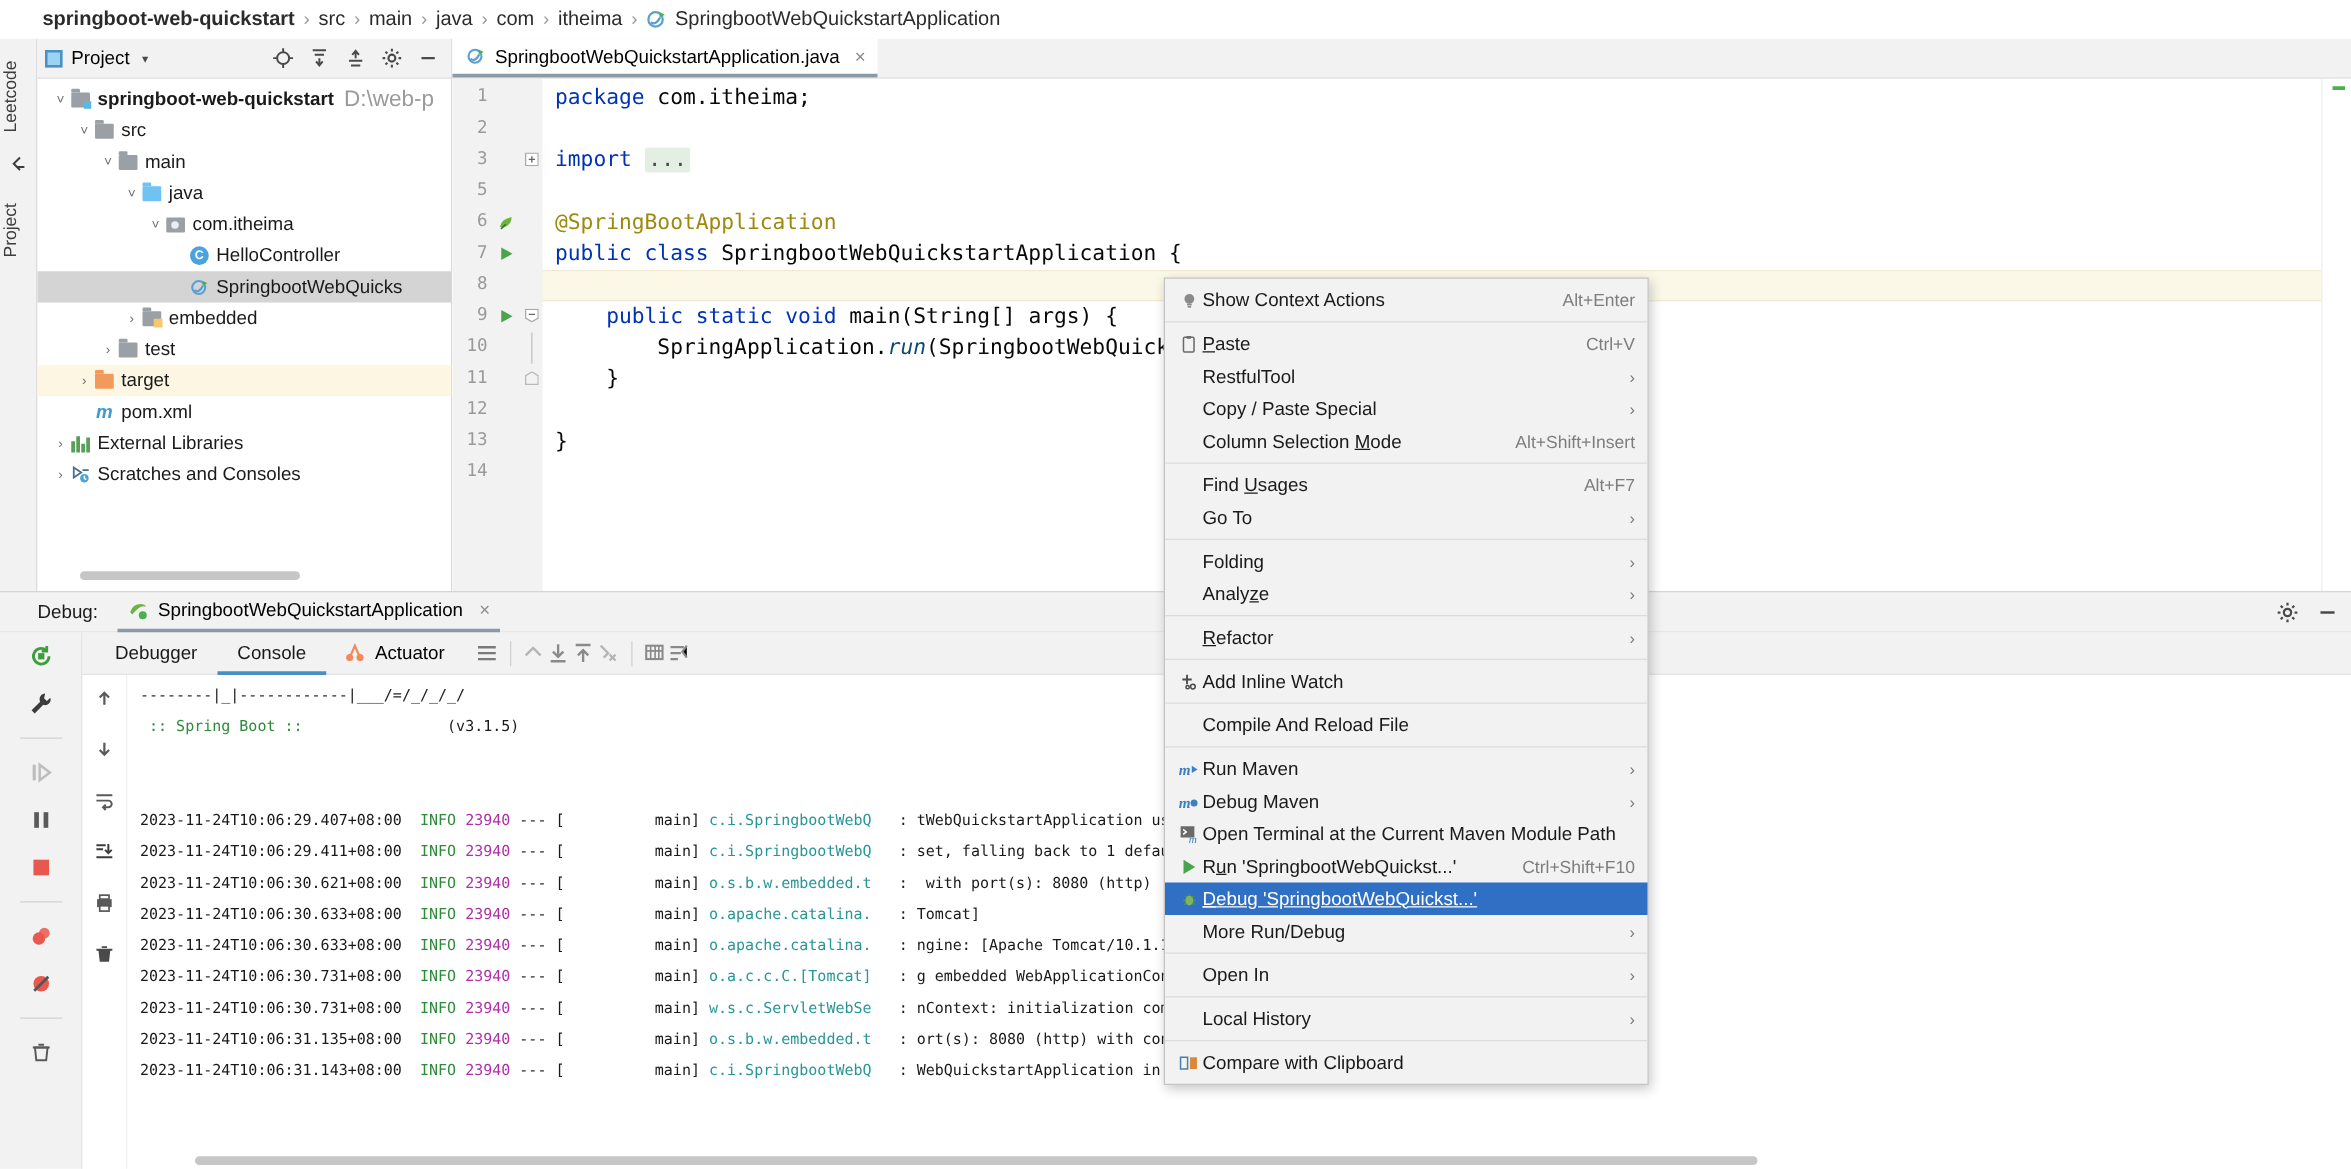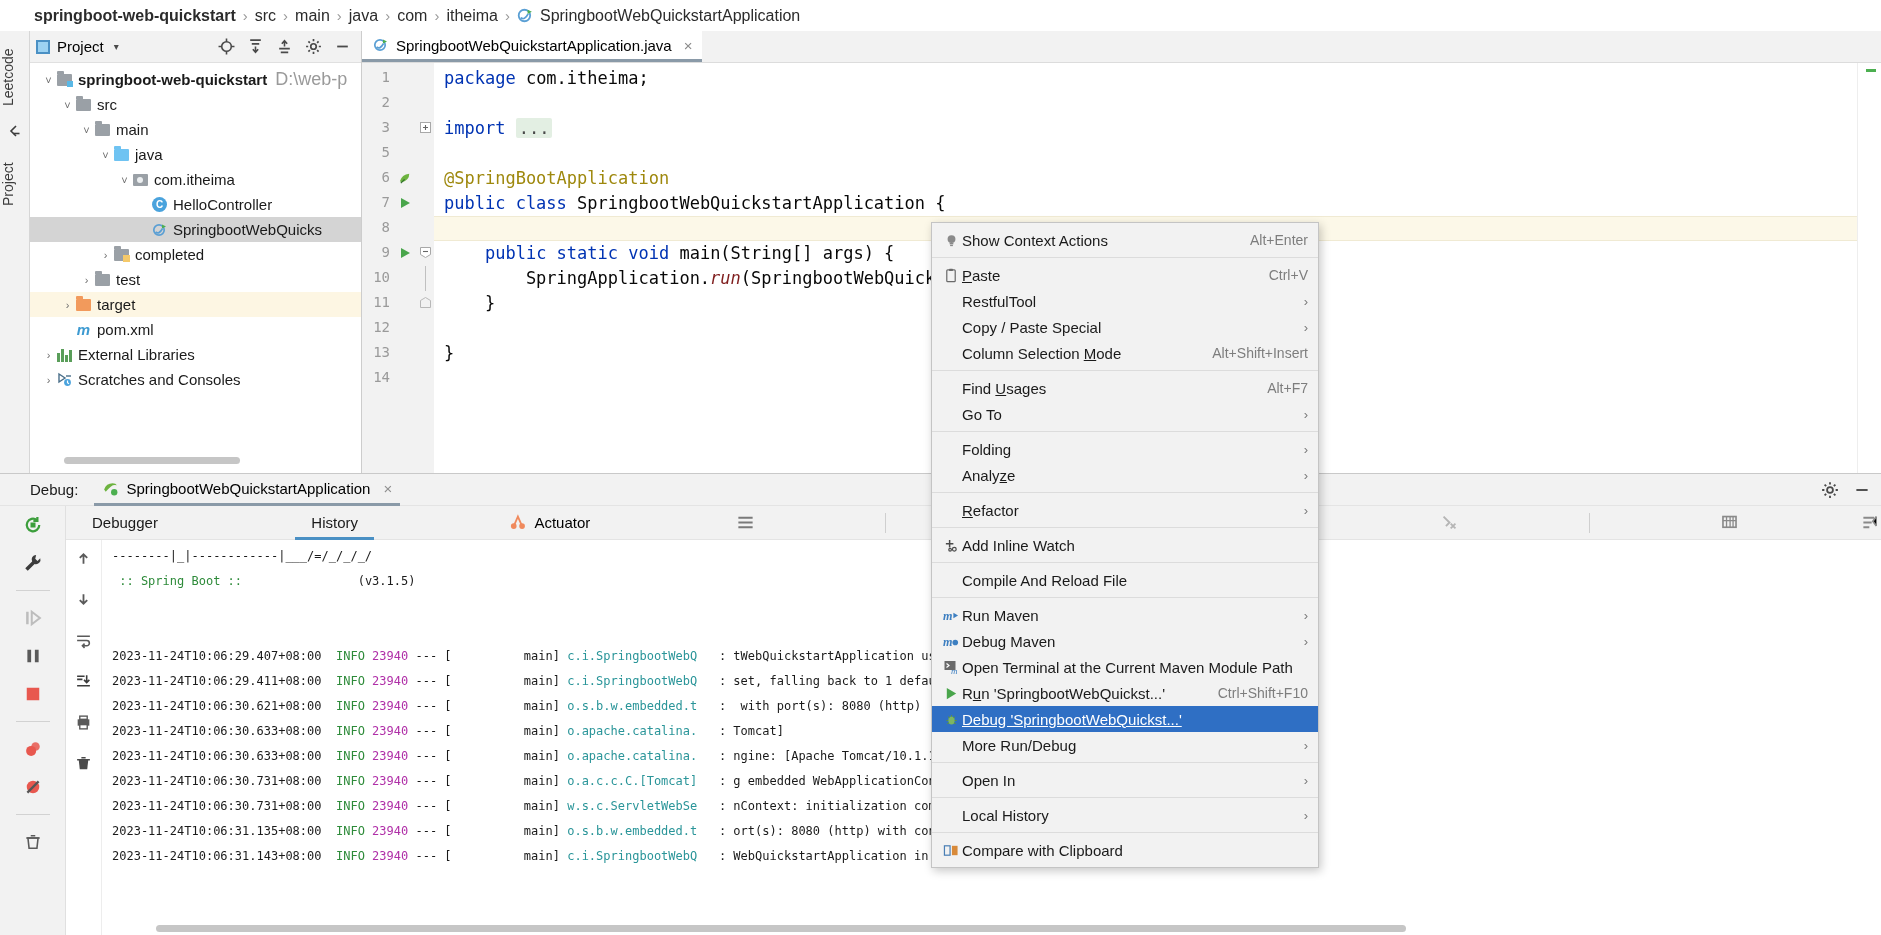--- a/index.html
+++ b/index.html
@@ -144,21 +144,21 @@
     white-space: pre;
   }
   .cl { position: absolute; left: 10px; height: 25px; line-height: 25px; }
   .line-hl {
     position: absolute; left: 0; right: 0; height: 25px; background: #fcf8e8;
     border-top: 1px solid #f0ead3; border-bottom: 1px solid #f0ead3;
   }
   .kw { color: #0033b3; }
   .anno { color: #9e880d; }
   .plain { color: #080808; }
-  .ital { font-style: italic; color: #7f1d1d; }
+  .ital { font-style: italic; color: #0c4a6e; }
   .ell {
     background: #e3efe3; color: #4a4a4a; padding: 0 3px; border-radius: 2px;
   }
   .right-gutter {
     position: absolute; right: 0; top: 0; width: 24px; height: 100%;
     background: #ffffff; border-left: 1px solid #eeeeee;
   }
 
   
   .debug-panel {
@@ -181,21 +181,21 @@
   .debug-side {
     width: 66px; background: #f2f2f2; border-right: 1px solid #e0e0e0;
     padding-top: 8px; display: flex; flex-direction: column; align-items: center; gap: 16px;
   }
   .dside-ico { width: 22px; height: 22px; display: flex; align-items: center; justify-content: center; }
   .dside-div { width: 34px; height: 1px; background: #d2d2d2; }
 
   .debug-main { flex: 1; position: relative; }
   .debug-tabs {
     height: 34px; background: #f2f2f2; display: flex; align-items: center;
-    gap: 0; border-bottom: 1px solid #e4e4e4; padding-left: 10px; justify-content: space-between;
+    gap: 0; border-bottom: 1px solid #e4e4e4; padding-left: 10px;
   }
   .dtab { padding: 0 16px; height: 34px; line-height: 34px; font-size: 15px; color: #1a1a1a; }
   .dtab.active { border-bottom: 3px solid #4a90c4; }
   .dtab-ico { display: flex; align-items: center; gap: 6px; padding: 0 14px; font-size: 15px; }
   .dt-sep { width: 1px; height: 20px; background: #cfcfcf; margin: 0 8px; }
   .dt-ic { width: 20px; height: 20px; display: flex; align-items: center; justify-content: center; color: #7a7a7a; }
 
   .console-side {
     position: absolute; left: 0; top: 34px; width: 36px; bottom: 0;
     background: #ffffff; border-right: 1px solid #ededed;
@@ -420,21 +420,21 @@
           <span class="tlabel">SpringbootWebQuicks</span>
         </div>
         <div class="trow">
           <span style="display:inline-block;width:69px;flex:0 0 69px"></span>
           <span class="arrow">›</span>
           <span class="ticon">
             <span class="folder">
               <span class="badge-lines"></span>
             </span>
           </span>
-          <span class="tlabel">completed</span>
+          <span class="tlabel">embedded</span>
         </div>
         <div class="trow">
           <span style="display:inline-block;width:50px;flex:0 0 50px"></span>
           <span class="arrow">›</span>
           <span class="ticon">
             <span class="folder"></span>
           </span>
           <span class="tlabel">test</span>
         </div>
         <div class="trow hl-yellow">
@@ -798,21 +798,21 @@
         <span class="dside-ico">
           <svg width="18" height="18" viewBox="0 0 16 16">
               <path d="M3.5 4.5h9l-1 9h-7z" fill="none" stroke="#5a5a5a" stroke-width="1.4"></path>
               <path d="M2 4.5h12M6 2.5h4" stroke="#5a5a5a" stroke-width="1.4"></path>
             </svg>
         </span>
       </div>
       <div class="debug-main">
         <div class="debug-tabs">
           <div class="dtab">Debugger</div>
-          <div class="dtab active">History</div>
+          <div class="dtab active">Console</div>
           <div class="dtab-ico">
             <span>
               <svg width="19" height="19" viewBox="0 0 16 16">
                   <circle cx="4" cy="11" r="2.4" fill="#f08a5d"></circle>
                   <circle cx="11" cy="11" r="2.4" fill="#f08a5d"></circle>
                   <path d="M4 11 L7.5 3 L11 11" fill="none" stroke="#f08a5d" stroke-width="1.5"></path>
                 </svg>
             </span>
             <span>Actuator</span>
           </div>

